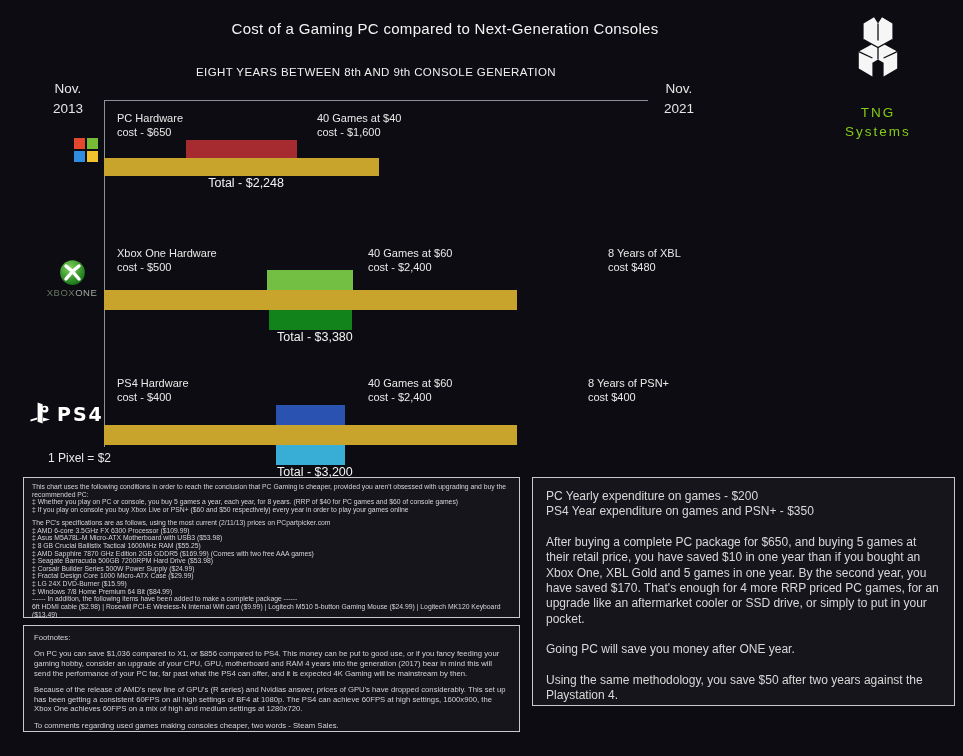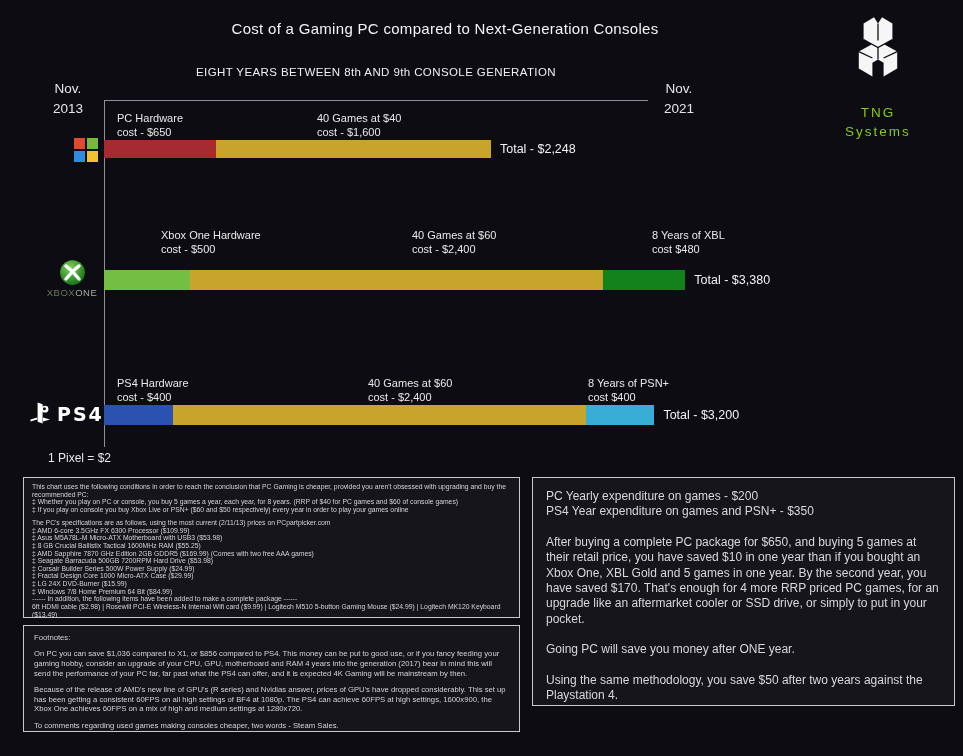--- a/index.html
+++ b/index.html
@@ -17,21 +17,21 @@
   .tl-end{left:651px;top:79px;}
   
   .axis-h{left:104px;top:100px;width:544px;height:0;border-top:1px solid #8f8f97;}
   .axis-v{left:104px;top:100px;width:0;height:347px;border-left:1px solid #8f8f97;}
   
   .tng{right:26px;top:14px;width:118px;text-align:center;color:#84cc16;}
   .tng .wordmark{font-size:13.5px;letter-spacing:2px;line-height:17px;margin-top:2px;font-weight:300;}
   
   .bar-labels{position:absolute;left:104px;height:28px;width:700px;}
   .seg-label{position:absolute;top:0;font-size:11px;line-height:13.5px;color:#e9e9e9;white-space:nowrap;}
-  .bar-row{position:absolute;left:104px;display:flex;align-items:center;}
+  .bar-row{position:absolute;left:104px;display:flex;align-items:center;flex-direction:column;}
   .seg{flex:0 0 auto;}
   .total{margin-left:9px;font-size:12.5px;color:#f2f2f2;white-space:nowrap;}
   
   .winlogo{left:74px;top:138px;width:24px;height:24px;display:grid;grid-template-columns:11px 11px;grid-template-rows:11px 11px;gap:2px;}
   .winlogo div{width:11px;height:11px;}
   .xboxlogo{left:40px;top:259px;width:64px;text-align:center;}
   .xboxlogo .sphere{display:block;margin:0 auto;}
   .xboxword{font-size:9.5px;letter-spacing:.5px;line-height:11px;margin-top:1px;white-space:nowrap;}
   .xboxword .p1{color:#68785f;}
   .xboxword .p2{color:#a3aba0;}
@@ -126,21 +126,21 @@
         <div class="seg-label" style="left: 213px;">
           <div>40 Games at $40</div>
           <div>cost - $1,600</div>
         </div>
       </div>
       <div class="bar-row" style="top: 140px;">
         <div class="seg" style="width: 111.8px; height: 18px; background: rgb(166, 43, 48);"></div>
         <div class="seg" style="width: 275.2px; height: 18px; background: rgb(200, 164, 44);"></div>
         <div class="total">Total - $2,248</div>
       </div>
-      <div class="bar-labels" style="top: 229px; margin-left: 44px;">
+      <div class="bar-labels" style="top: 247px;">
         <div class="seg-label" style="left: 13px;">
           <div>Xbox One Hardware</div>
           <div>cost - $500</div>
         </div>
         <div class="seg-label" style="left: 264px;">
           <div>40 Games at $60</div>
           <div>cost - $2,400</div>
         </div>
         <div class="seg-label" style="left: 504px;">
           <div>8 Years of XBL</div>

